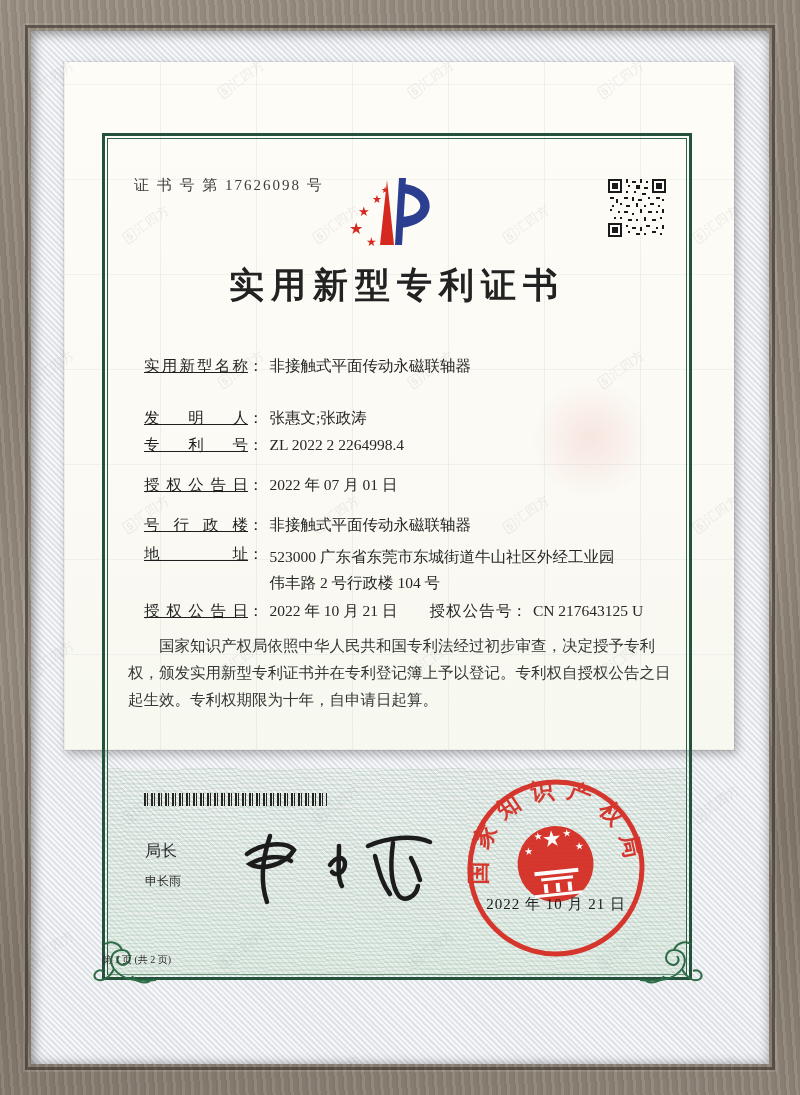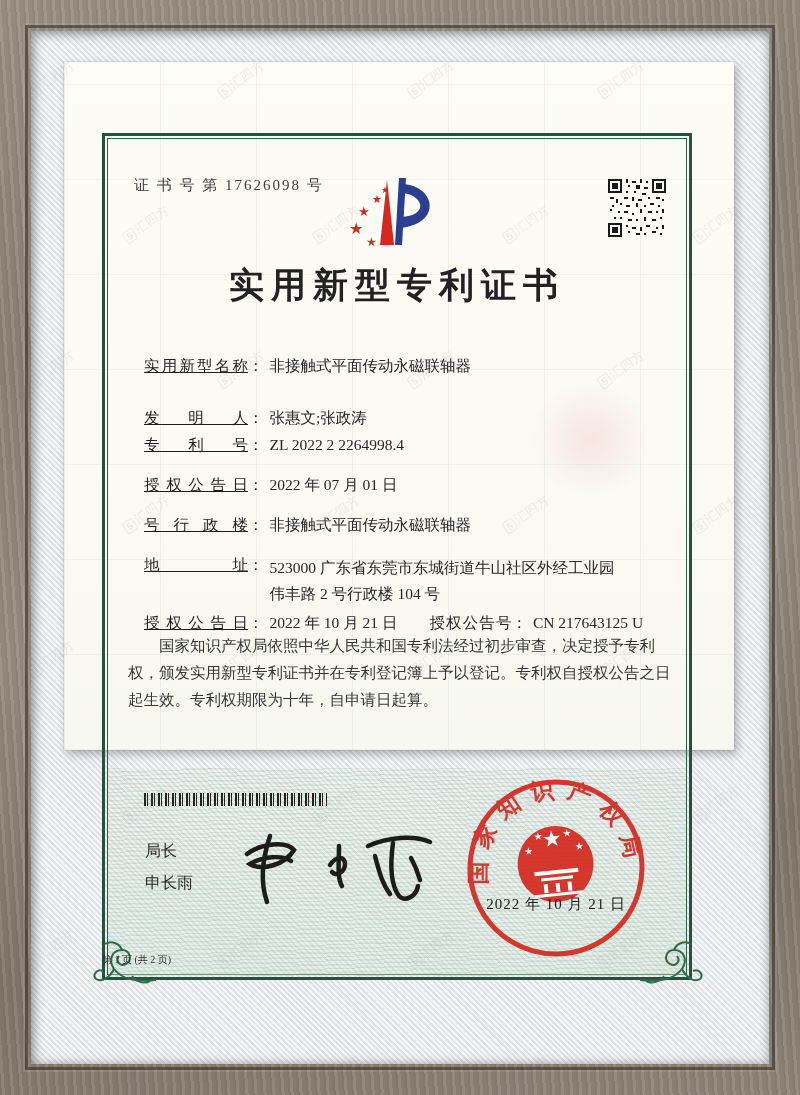--- a/index.html
+++ b/index.html
@@ -64,21 +64,21 @@
   .paras p{margin:4px;text-indent:2em;}
 
   .barcode{position:absolute;left:80px;top:731px;width:183px;height:13px;
     background:repeating-linear-gradient(90deg,
       #23231f 0 2px, transparent 2px 3px,
       #23231f 3px 4px, transparent 4px 7px,
       #23231f 7px 9px, transparent 9px 10px,
       #23231f 10px 11px, transparent 11px 14px);}
 
   .signer-title{position:absolute;left:81px;top:779px;font-size:16px;color:#2a2a2a;font-family:"Liberation Sans","DejaVu Sans",sans-serif;}
-  .signer-name{position:absolute;left:81px;top:811px;font-size:16px;color:#2a2a2a;font-family:Liberation Serif, serif;}
+  .signer-name{position:absolute;left:81px;top:811px;font-size:12px;color:#2a2a2a;font-family:Liberation Serif, serif;}
 
   .signature{position:absolute;left:168px;top:758px;width:232px;height:102px;}
 
   .seal{position:absolute;left:398px;top:712px;width:188px;height:188px;opacity:.92;}
   .seal-date{position:absolute;left:390px;top:833px;width:204px;text-align:center;
     font-size:15px;letter-spacing:1px;color:#1c1c1c;z-index:5;}
 
   .pageinfo{position:absolute;left:38px;top:891px;width:590px;text-align:left;font-size:10px;color:#2e2e2e;}
   .contnote{position:absolute;left:0;top:935px;width:670px;text-align:center;font-size:14px;color:#44504a;letter-spacing:2px;}
 
@@ -146,24 +146,24 @@
         </div>
         <div class="frow" style="top:79px">
           <span class="flabel">专利号</span><span class="fcolon">：</span><span class="fvalue">ZL 2022 2 2264998.4</span>
         </div>
         <div class="frow" style="top:119px">
           <span class="flabel">授权公告日</span><span class="fcolon">：</span><span class="fvalue">2022 年 07 月 01 日</span>
         </div>
         <div class="frow" style="top:159px">
           <span class="flabel">号行政楼</span><span class="fcolon">：</span><span class="fvalue">非接触式平面传动永磁联轴器</span>
         </div>
-        <div class="frow" style="top:199px">
+        <div class="frow" style="top:188px">
           <span class="flabel">地址</span><span class="fcolon">：</span><span class="fvalue wrap">523000 广东省东莞市东城街道牛山社区外经工业园伟丰路 2 号行政楼 104 号</span>
         </div>
-        <div class="frow" style="top:257px">
+        <div class="frow" style="top:245px">
           <span class="flabel">授权公告日</span><span class="fcolon">：</span><span class="fvalue gdate">2022 年 10 月 21 日</span>
           <span class="flabel2">授权公告号</span><span class="fcolon">：</span><span class="fvalue">CN 217643125 U</span>
         </div>
       </div>
 
       <div class="paras">
         <p>国家知识产权局依照中华人民共和国专利法经过初步审查，决定授予专利权，颁发实用新型专利证书并在专利登记簿上予以登记。专利权自授权公告之日起生效。专利权期限为十年，自申请日起算。</p>
       </div>
 
       <div class="barcode"></div>

